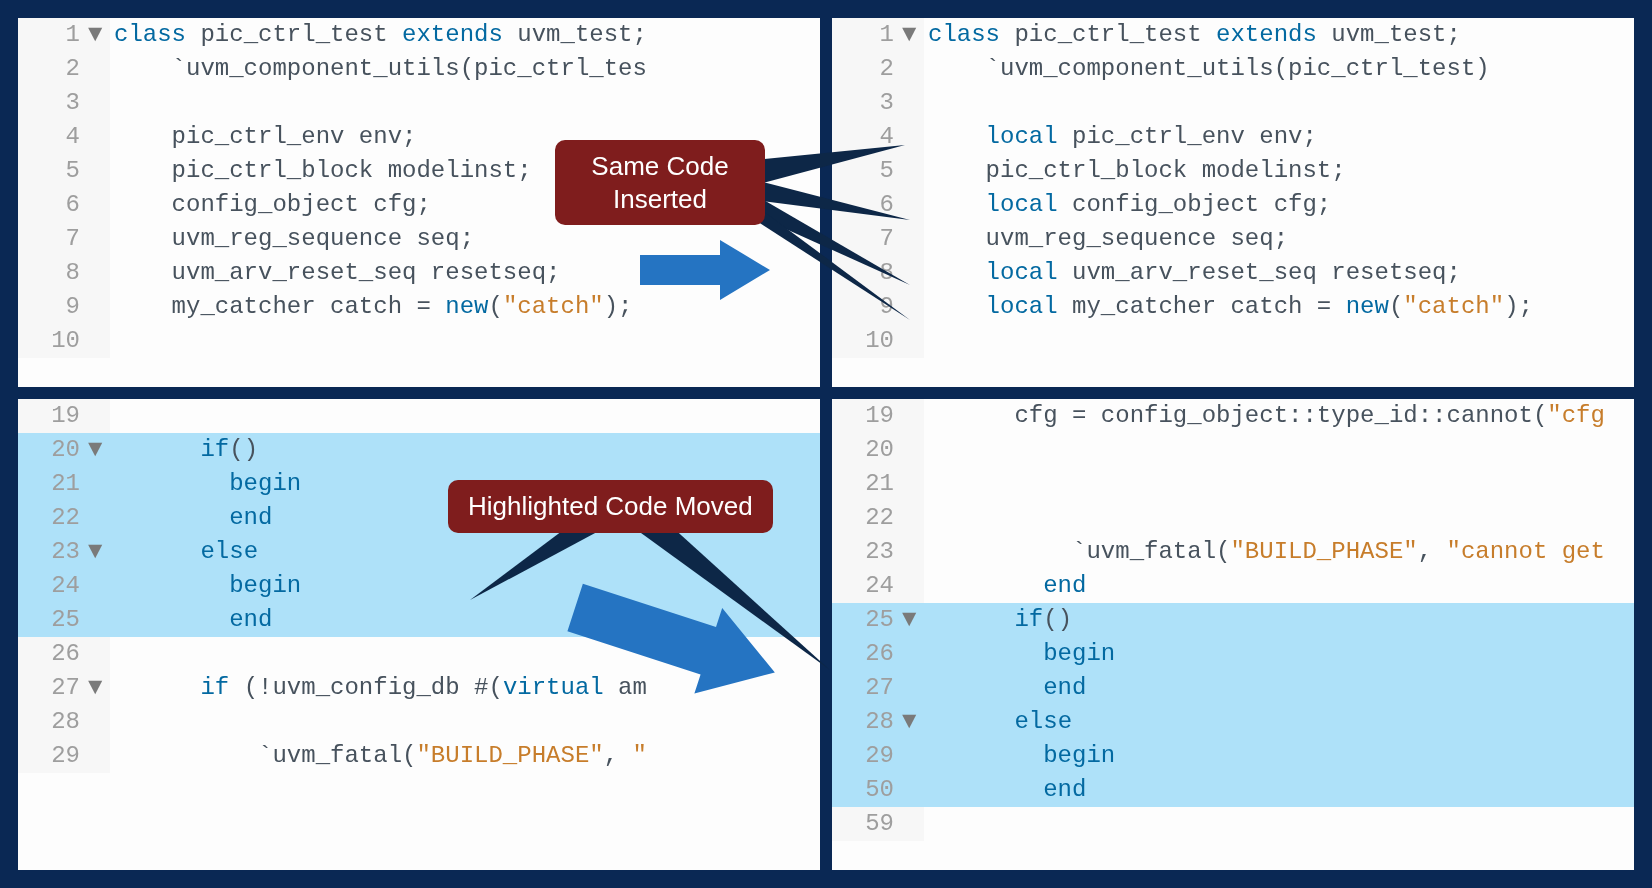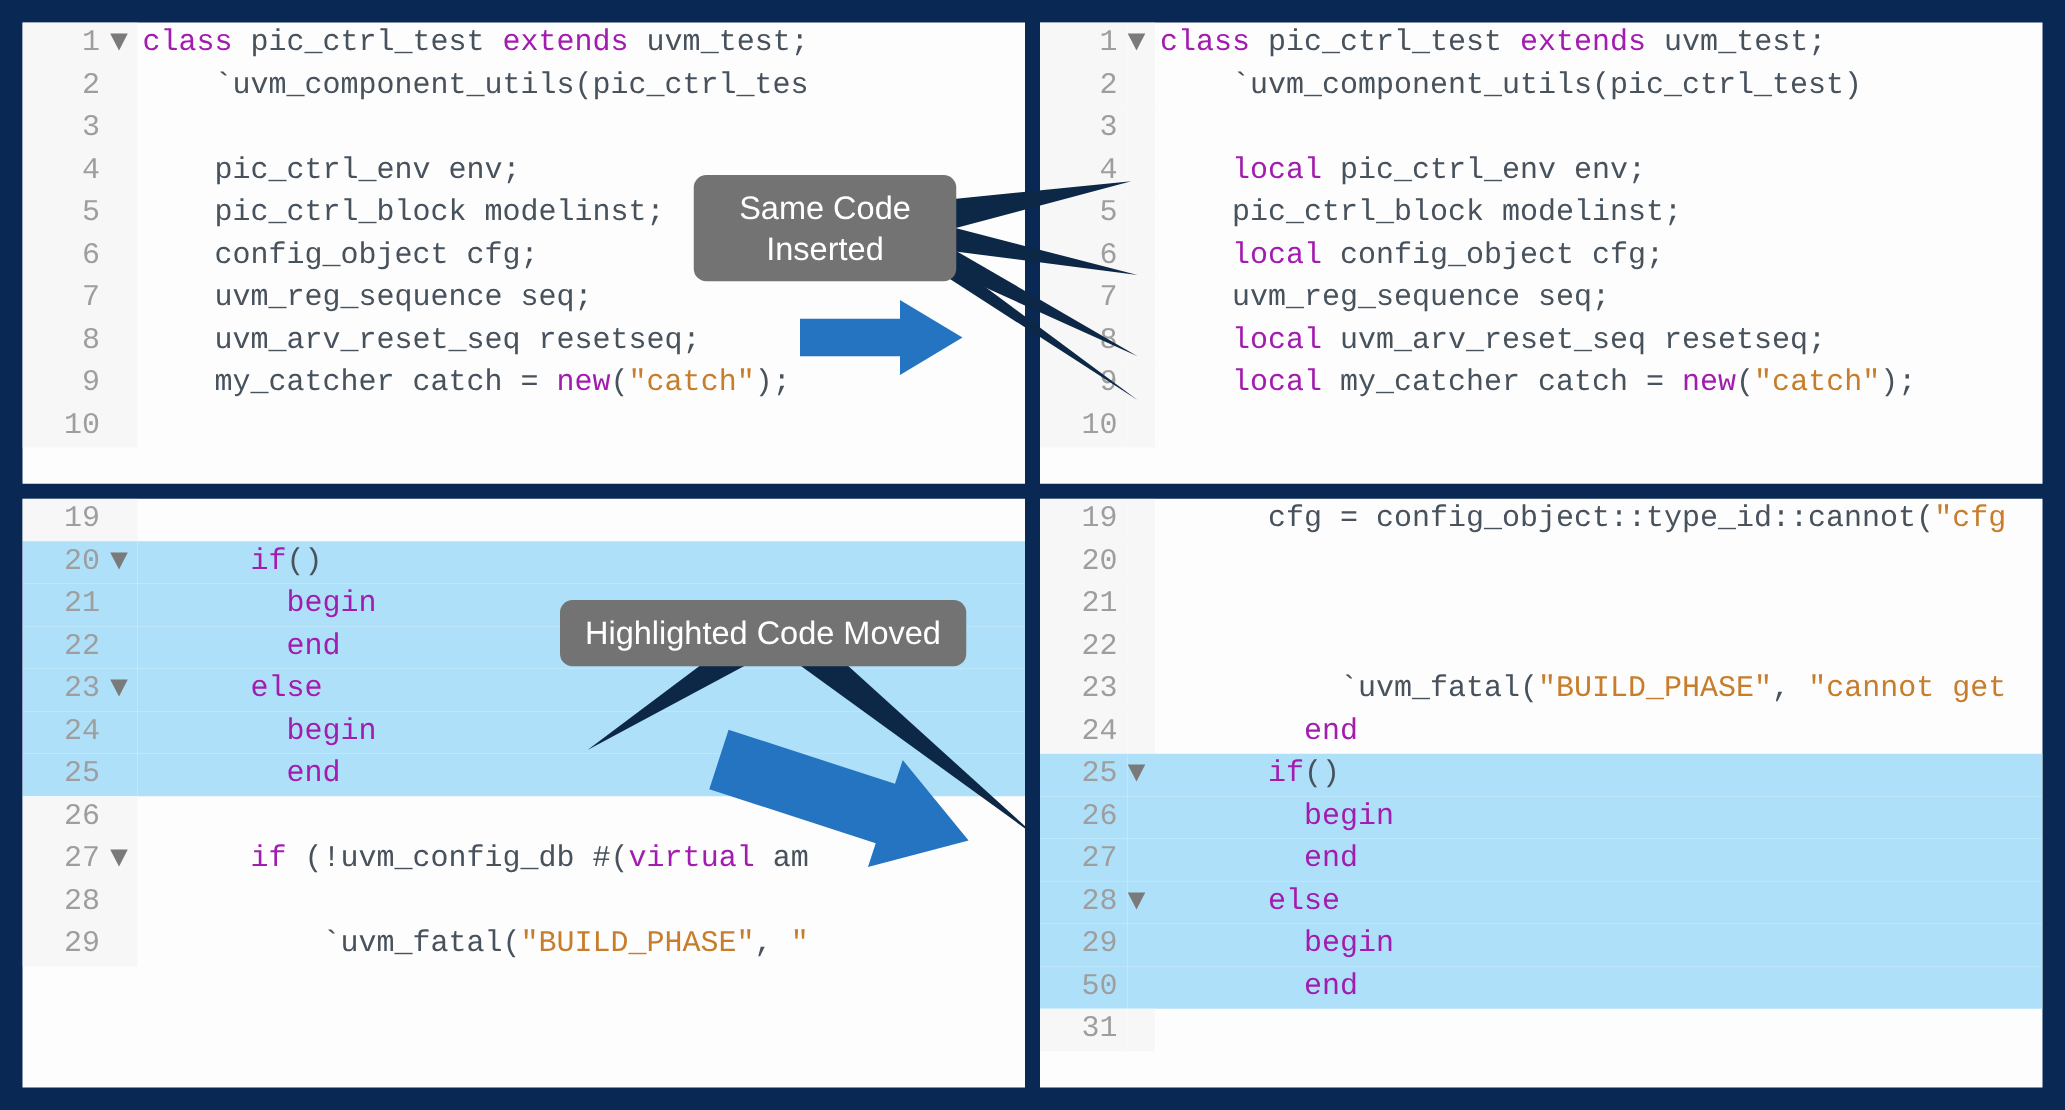--- a/index.html
+++ b/index.html
@@ -46,28 +46,28 @@
     white-space: pre;
   }
   .code {
     padding-left: 4px;
     flex: 1;
     overflow: hidden;
   }
   .line.hl .code, .line.hl .gutter, .line.hl .fold-gutter {
     background: #aee1f9;
   }
-  .kw { color: #a21caf; }
+  .kw { color: #0369a1; }
   .str { color: #c77d2b; }
   .txt { color: #47525d; }
 
   
   .callout {
     position: absolute;
-    background: #737373;
+    background: #7f1d1d;
     color: #ffffff;
     font-family: Arial, Helvetica, sans-serif;
     font-size: 26px;
     padding: 10px 20px;
     border-radius: 10px;
     text-align: center;
     line-height: 1.25;
     z-index: 10;
   }
   .callout .ln { display: block; }
@@ -124,21 +124,21 @@
       <div class="line"><div class="gutter">21</div><div class="fold-gutter"></div></div>
       <div class="line"><div class="gutter">22</div><div class="fold-gutter"></div><div class="code"><span class="txt"></span></div></div>
       <div class="line"><div class="gutter">23</div><div class="fold-gutter"></div><div class="code"><span class="txt">          `uvm_fatal(</span><span class="str">"BUILD_PHASE"</span><span class="txt">, </span><span class="str">"cannot get </span></div></div>
       <div class="line"><div class="gutter">24</div><div class="fold-gutter"></div><div class="code"><span class="txt">        </span><span class="kw">end</span></div></div>
       <div class="line hl"><div class="gutter">25</div><div class="fold-gutter">▼</div><div class="code"><span class="txt">      </span><span class="kw">if</span><span class="txt">()</span></div></div>
       <div class="line hl"><div class="gutter">26</div><div class="fold-gutter"></div><div class="code"><span class="txt">        </span><span class="kw">begin</span></div></div>
       <div class="line hl"><div class="gutter">27</div><div class="fold-gutter"></div><div class="code"><span class="txt">        </span><span class="kw">end</span></div></div>
       <div class="line hl"><div class="gutter">28</div><div class="fold-gutter">▼</div><div class="code"><span class="txt">      </span><span class="kw">else</span></div></div>
       <div class="line hl"><div class="gutter">29</div><div class="fold-gutter"></div><div class="code"><span class="txt">        </span><span class="kw">begin</span></div></div>
       <div class="line hl"><div class="gutter">50</div><div class="fold-gutter"></div><div class="code"><span class="txt">        </span><span class="kw">end</span></div></div>
-      <div class="line"><div class="gutter">31</div><div class="fold-gutter"></div></div>
+      <div class="line"><div class="gutter">59</div><div class="fold-gutter"></div></div>
     </div>
 </div>
 
 <div class="callout" style="left:555px; top:140px; width:210px;">
   <span class="ln">Same Code</span>
   <span class="ln">Inserted</span>
 </div>
 
 <div class="callout" style="left:400px; top:480px;margin-left:48px;">
   <span>Highlighted Code Moved</span>

